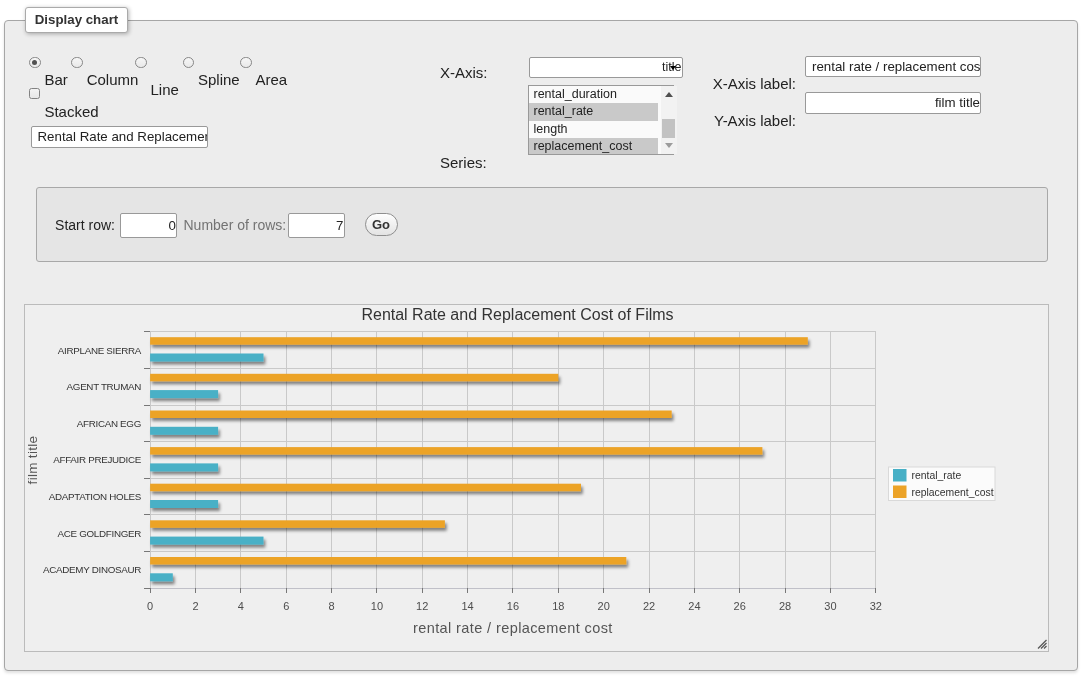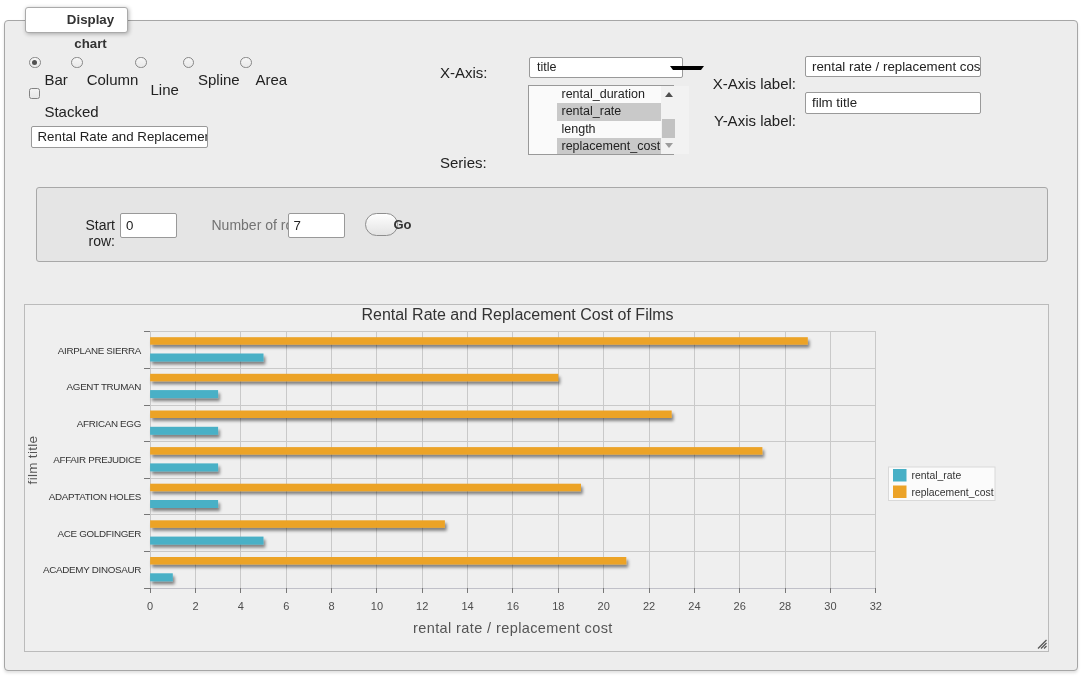--- a/index.html
+++ b/index.html
@@ -1,21 +1,21 @@
 <!DOCTYPE html>
 <html><head>
 <meta charset="utf-8">
 <style>
 * { margin:0; padding:0; box-sizing:border-box; }
 html,body { overflow:hidden; }
 body { background:#fff; font-family:"Liberation Sans", sans-serif; }
 #page { position:relative; width:1081px; height:681px; overflow:hidden; background:#fff; }
-.abs { position:absolute;padding-left:28px; }
+.abs { position:absolute; }
 .lbl { position:absolute; font-size:15px; color:#222;margin-top:16px; }
-.inp { position:absolute; background:#fff; border:1px solid #999; border-radius:2px; font-size:13.3px; color:#222; white-space:nowrap; overflow:hidden; }
+.inp { position:absolute; background:#fff; border:1px solid #999; border-radius:2px; font-size:13.3px; color:#222; white-space:nowrap; overflow:hidden;text-align:right; }
 .radio { position:absolute; width:11.5px; height:11.5px; border:1px solid #878787; border-radius:50%; background:linear-gradient(#f6f6f6,#e9e9e9); }
 .radio.on::after { content:""; position:absolute; left:2.2px; top:2.2px; width:5.1px; height:5.1px; border-radius:50%; background:#515151; }
 .check { position:absolute; width:11px; height:11px; border:1px solid #828282; border-radius:2.5px; background:linear-gradient(#f3f3f3,#e6e6e6); }
 </style>
 </head>
 <body>
 <div id="page">
   <div class="abs" style="left:4px; top:20px; width:1074px; height:651px; background:#EDEDED; border:1px solid #a6a6a6; border-radius:4px; box-shadow:0 2px 3px rgba(0,0,0,0.12);"></div>
   <div class="abs" style="left:25px; top:7px; width:103px; height:26px; background:#fff; border:1px solid #aaa; border-radius:3px; box-shadow:1px 1px 4px rgba(0,0,0,0.3); font-size:13.3px; font-weight:bold; color:#333; text-align:center; line-height:24px;">Display chart</div>
 

